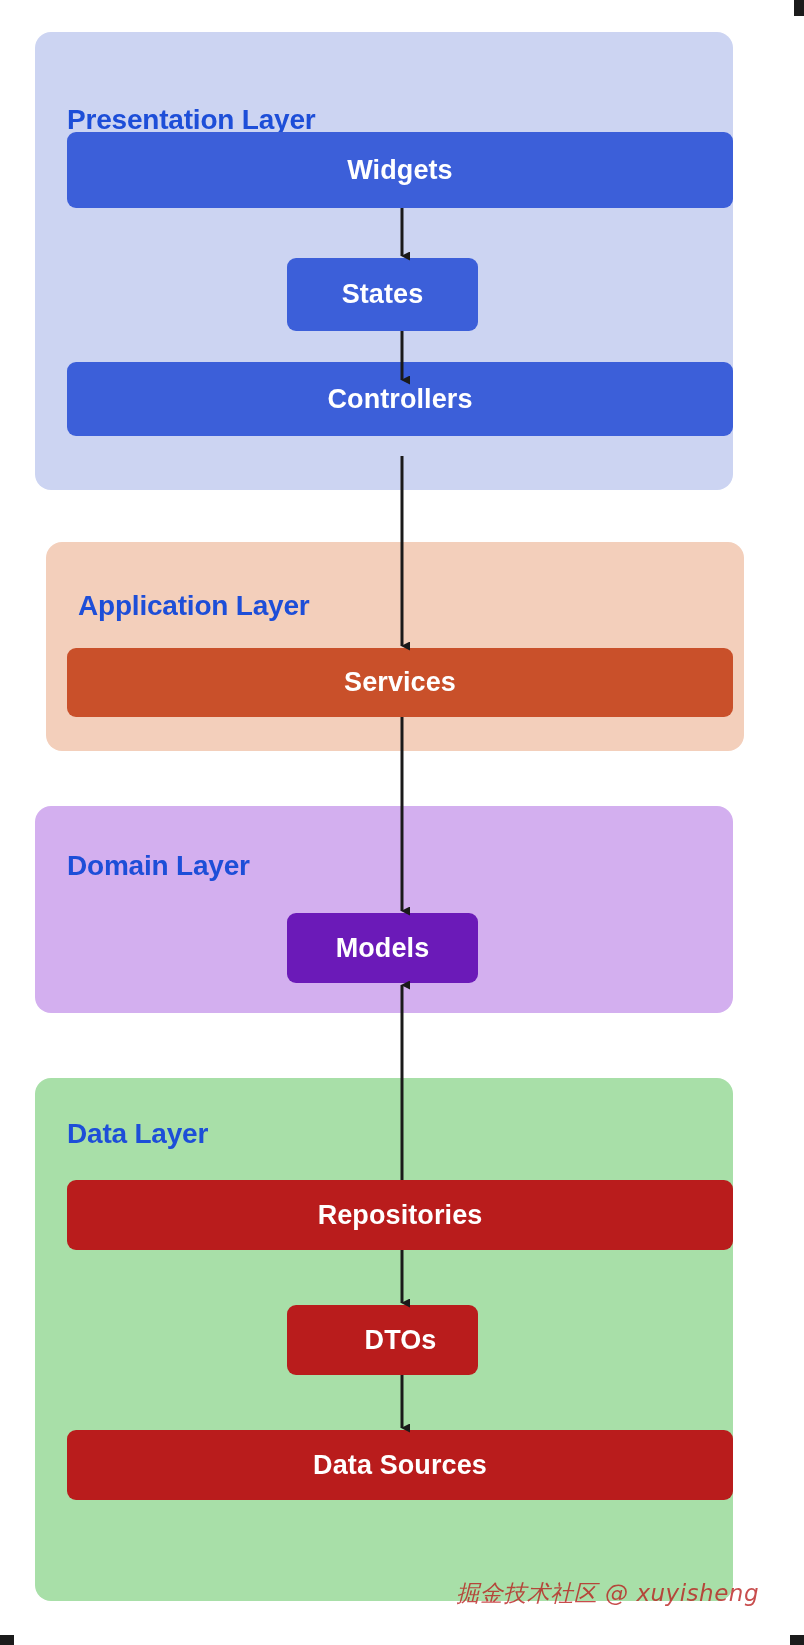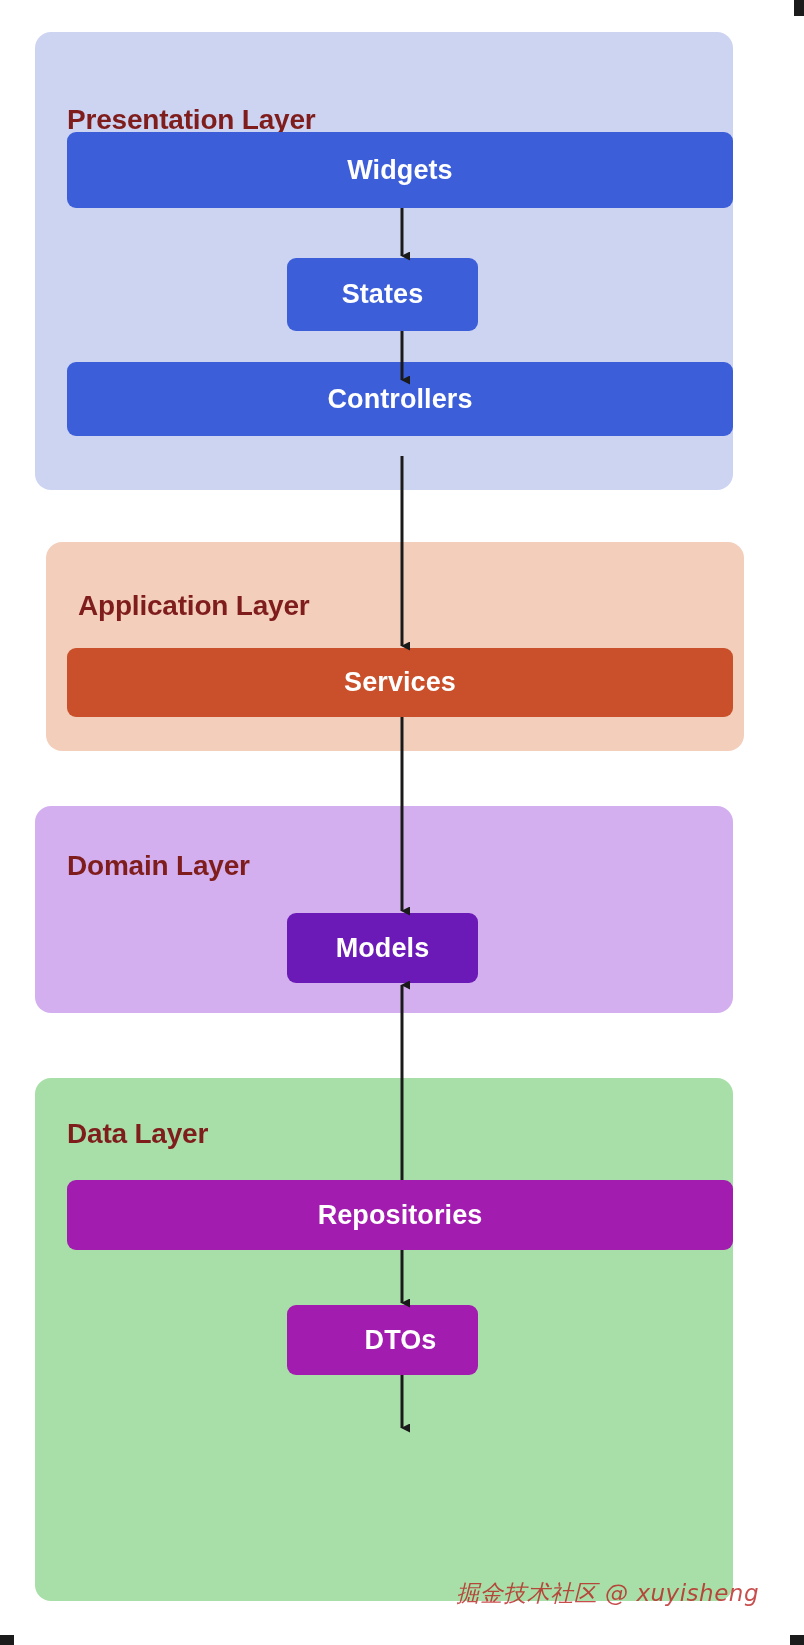--- a/index.html
+++ b/index.html
@@ -27,21 +27,21 @@
   .layer {
     position: absolute;
     border-radius: 16px;
     box-sizing: border-box;
   }
   .layer-title {
     position: absolute;
     left: 32px;
     font-size: 28px;
     font-weight: 700;
-    color: #7f1d1d;
+    color: #1d4ed8;
     letter-spacing: -0.2px;
     white-space: nowrap;
   }
 
   #layer-presentation { left: 35px;  top: 32px;   width: 698px; height: 458px; background: #ccd4f2; }
   #layer-application  { left: 46px;  top: 542px;  width: 698px; height: 209px; background: #f3cfbb; }
   #layer-domain       { left: 35px;  top: 806px;  width: 698px; height: 207px; background: #d3afef; }
   #layer-data         { left: 35px;  top: 1078px; width: 698px; height: 523px; background: #a8dfa8; }
 
   
@@ -57,21 +57,21 @@
     letter-spacing: 0.1px;
     box-sizing: border-box;
     white-space: nowrap;
   }
   .node.wide   { left: 67px; width: 666px; }
   .node.narrow { left: 287px; width: 191px; }
 
   .blue   { background: #3c5fd9; }
   .orange { background: #c9502a; }
   .purple { background: #6b1ab8; }
-  .green  { background: #a21caf; }
+  .green  { background: #b91c1c; }
 
   
   #node-widgets     { top: 132px; height: 76px; }
   #node-states      { top: 258px; height: 73px; }
   #node-controllers { top: 362px; height: 74px; }
   
   #node-services    { top: 648px; height: 69px; }
   
   #node-models      { top: 913px; height: 70px; }
   
@@ -153,20 +153,23 @@
   </div>
 
   <div class="node wide green" id="node-repositories">
     <span>Repositories</span>
   </div>
 
   <div class="node narrow green" id="node-dtos">
     <span>DTOs</span>
   </div>
 
+  <div class="node wide green" id="node-datasources">
+    <span>Data Sources</span>
+  </div>
 
   <svg class="edges" viewBox="0 0 804 1645" width="804" height="1645">
     <defs>
       <marker id="arrowhead-down" markerWidth="9" markerHeight="9" refX="4.5" refY="8" orient="auto" markerUnits="userSpaceOnUse">
         <polygon points="0,0 9,0 4.5,9" fill="#1a1a1a"></polygon>
       </marker>
       <marker id="arrowhead-up" markerWidth="9" markerHeight="9" refX="4.5" refY="1" orient="auto" markerUnits="userSpaceOnUse">
         <polygon points="0,9 9,9 4.5,0" fill="#1a1a1a"></polygon>
       </marker>
     </defs>

